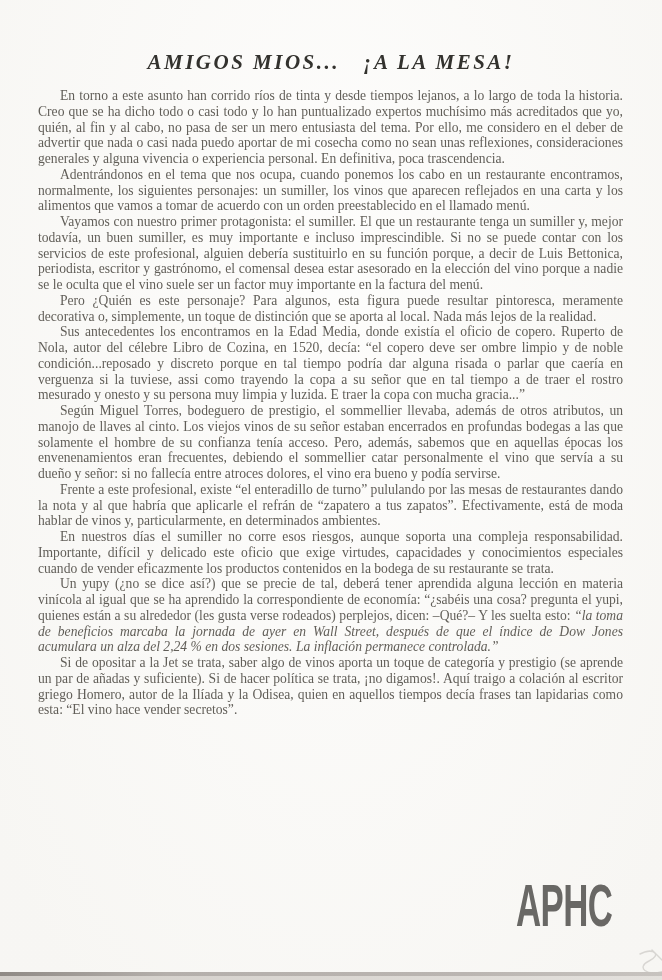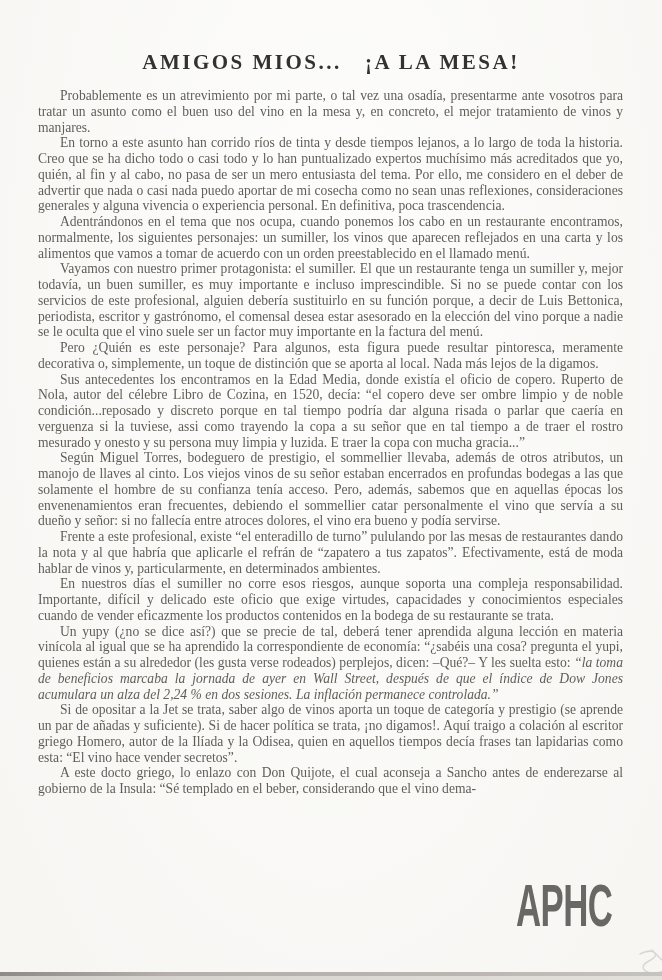--- a/index.html
+++ b/index.html
@@ -22,20 +22,21 @@
   }
   .title {
     margin: 0;
     position: absolute;
     top: 50px;
     left: 0;
     width: 662px;
     text-align: center;
     font-size: 21px;
     font-weight: bold;
+    font-style: italic;
     letter-spacing: 2.5px;
     white-space: pre;
     color: #33322e;
   }
   .body-text {
     position: absolute;
     top: 88px;
     left: 38px;
     width: 585px;
     font-size: 13.6px;
@@ -88,32 +89,30 @@
     left: 0; right: 0; top: 5px; height: 4px;
     background: linear-gradient(to right, #d2cec9, #e3e0dc);
   }
 </style>
 </head>
 <body>
 
 <div class="page" style="background-color: rgb(251, 250, 247);">
   <h1 class="title" style="color: rgb(51, 50, 46);">AMIGOS MIOS...   ¡A LA MESA!</h1>
   <div class="body-text" style="color: rgb(97, 94, 88);">
-      <p class="para"><span>Probablemente es un atrevimiento por mi parte, o tal vez una osadía, presentarme ante vosotros para tratar un asunto como el buen uso del vino en la mesa y, en concreto, el mejor tratamiento de vinos y manjares.</span></p>
       <p class="para"><span>En torno a este asunto han corrido ríos de tinta y desde tiempos lejanos, a lo largo de toda la historia. Creo que se ha dicho todo o casi todo y lo han puntualizado expertos muchísimo más acreditados que yo, quién, al fin y al cabo, no pasa de ser un mero entusiasta del tema. Por ello, me considero en el deber de advertir que nada o casi nada puedo aportar de mi cosecha como no sean unas reflexiones, consideraciones generales y alguna vivencia o experiencia personal. En definitiva, poca trascendencia.</span></p>
       <p class="para"><span>Adentrándonos en el tema que nos ocupa, cuando ponemos los cabo en un restaurante encontramos, normalmente, los siguientes personajes: un sumiller, los vinos que aparecen reflejados en una carta y los alimentos que vamos a tomar de acuerdo con un orden preestablecido en el llamado menú.</span></p>
       <p class="para"><span>Vayamos con nuestro primer protagonista: el sumiller. El que un restaurante tenga un sumiller y, mejor todavía, un buen sumiller, es muy importante e incluso imprescindible. Si no se puede contar con los servicios de este profesional, alguien debería sustituirlo en su función porque, a decir de Luis Bettonica, periodista, escritor y gastrónomo, el comensal desea estar asesorado en la elección del vino porque a nadie se le oculta que el vino suele ser un factor muy importante en la factura del menú.</span></p>
-      <p class="para"><span>Pero ¿Quién es este personaje? Para algunos, esta figura puede resultar pintoresca, meramente decorativa o, simplemente, un toque de distinción que se aporta al local. Nada más lejos de la digamos.</span></p>
+      <p class="para"><span>Pero ¿Quién es este personaje? Para algunos, esta figura puede resultar pintoresca, meramente decorativa o, simplemente, un toque de distinción que se aporta al local. Nada más lejos de la realidad.</span></p>
       <p class="para"><span>Sus antecedentes los encontramos en la Edad Media, donde existía el oficio de copero. Ruperto de Nola, autor del célebre Libro de Cozina, en 1520, decía: “el copero deve ser ombre limpio y de noble condición...reposado y discreto porque en tal tiempo podría dar alguna risada o parlar que caería en verguenza si la tuviese, assi como trayendo la copa a su señor que en tal tiempo a de traer el rostro mesurado y onesto y su persona muy limpia y luzida. E traer la copa con mucha gracia...”</span></p>
       <p class="para"><span>Según Miguel Torres, bodeguero de prestigio, el sommellier llevaba, además de otros atributos, un manojo de llaves al cinto. Los viejos vinos de su señor estaban encerrados en profundas bodegas a las que solamente el hombre de su confianza tenía acceso. Pero, además, sabemos que en aquellas épocas los envenenamientos eran frecuentes, debiendo el sommellier catar personalmente el vino que servía a su dueño y señor: si no fallecía entre atroces dolores, el vino era bueno y podía servirse.</span></p>
       <p class="para"><span>Frente a este profesional, existe “el enteradillo de turno” pululando por las mesas de restaurantes dando la nota y al que habría que aplicarle el refrán de “zapatero a tus zapatos”. Efectivamente, está de moda hablar de vinos y, particularmente, en determinados ambientes.</span></p>
       <p class="para"><span>En nuestros días el sumiller no corre esos riesgos, aunque soporta una compleja responsabilidad. Importante, difícil y delicado este oficio que exige virtudes, capacidades y conocimientos especiales cuando de vender eficazmente los productos contenidos en la bodega de su restaurante se trata.</span></p>
       <p class="para"><span>Un yupy (¿no se dice así?) que se precie de tal, deberá tener aprendida alguna lección en materia vinícola al igual que se ha aprendido la correspondiente de economía: “¿sabéis una cosa? pregunta el yupi, quienes están a su alrededor (les gusta verse rodeados) perplejos, dicen: –Qué?– Y les suelta esto: </span><span class="italic">“la toma de beneficios marcaba la jornada de ayer en Wall Street, después de que el índice de Dow Jones acumulara un alza del 2,24 % en dos sesiones. La inflación permanece controlada.”</span></p>
       <p class="para"><span>Si de opositar a la Jet se trata, saber algo de vinos aporta un toque de categoría y prestigio (se aprende un par de añadas y suficiente). Si de hacer política se trata, ¡no digamos!. Aquí traigo a colación al escritor griego Homero, autor de la Ilíada y la Odisea, quien en aquellos tiempos decía frases tan lapidarias como esta: “El vino hace vender secretos”.</span></p>
-      <p class="para"><span>A este docto griego, lo enlazo con Don Quijote, el cual aconseja a Sancho antes de enderezarse al gobierno de la Insula: “Sé templado en el beber, considerando que el vino dema-</span></p>
     </div>
   <div class="watermark" style="color: rgb(75, 74, 72);">APHC</div>
   <svg class="pencil" width="36" height="38" viewBox="0 0 36 38">
     <path d="M8 10 C 22 3, 30 11, 17 17 C 4 23, 14 33, 32 27 M 20 6 L 34 20" stroke="#bab7b3" fill="none" stroke-width="1.4" stroke-linecap="round"></path>
   </svg>
   <div class="edge-band">
     <div class="line"></div>
     <div class="below"></div>
   </div>
 </div>

